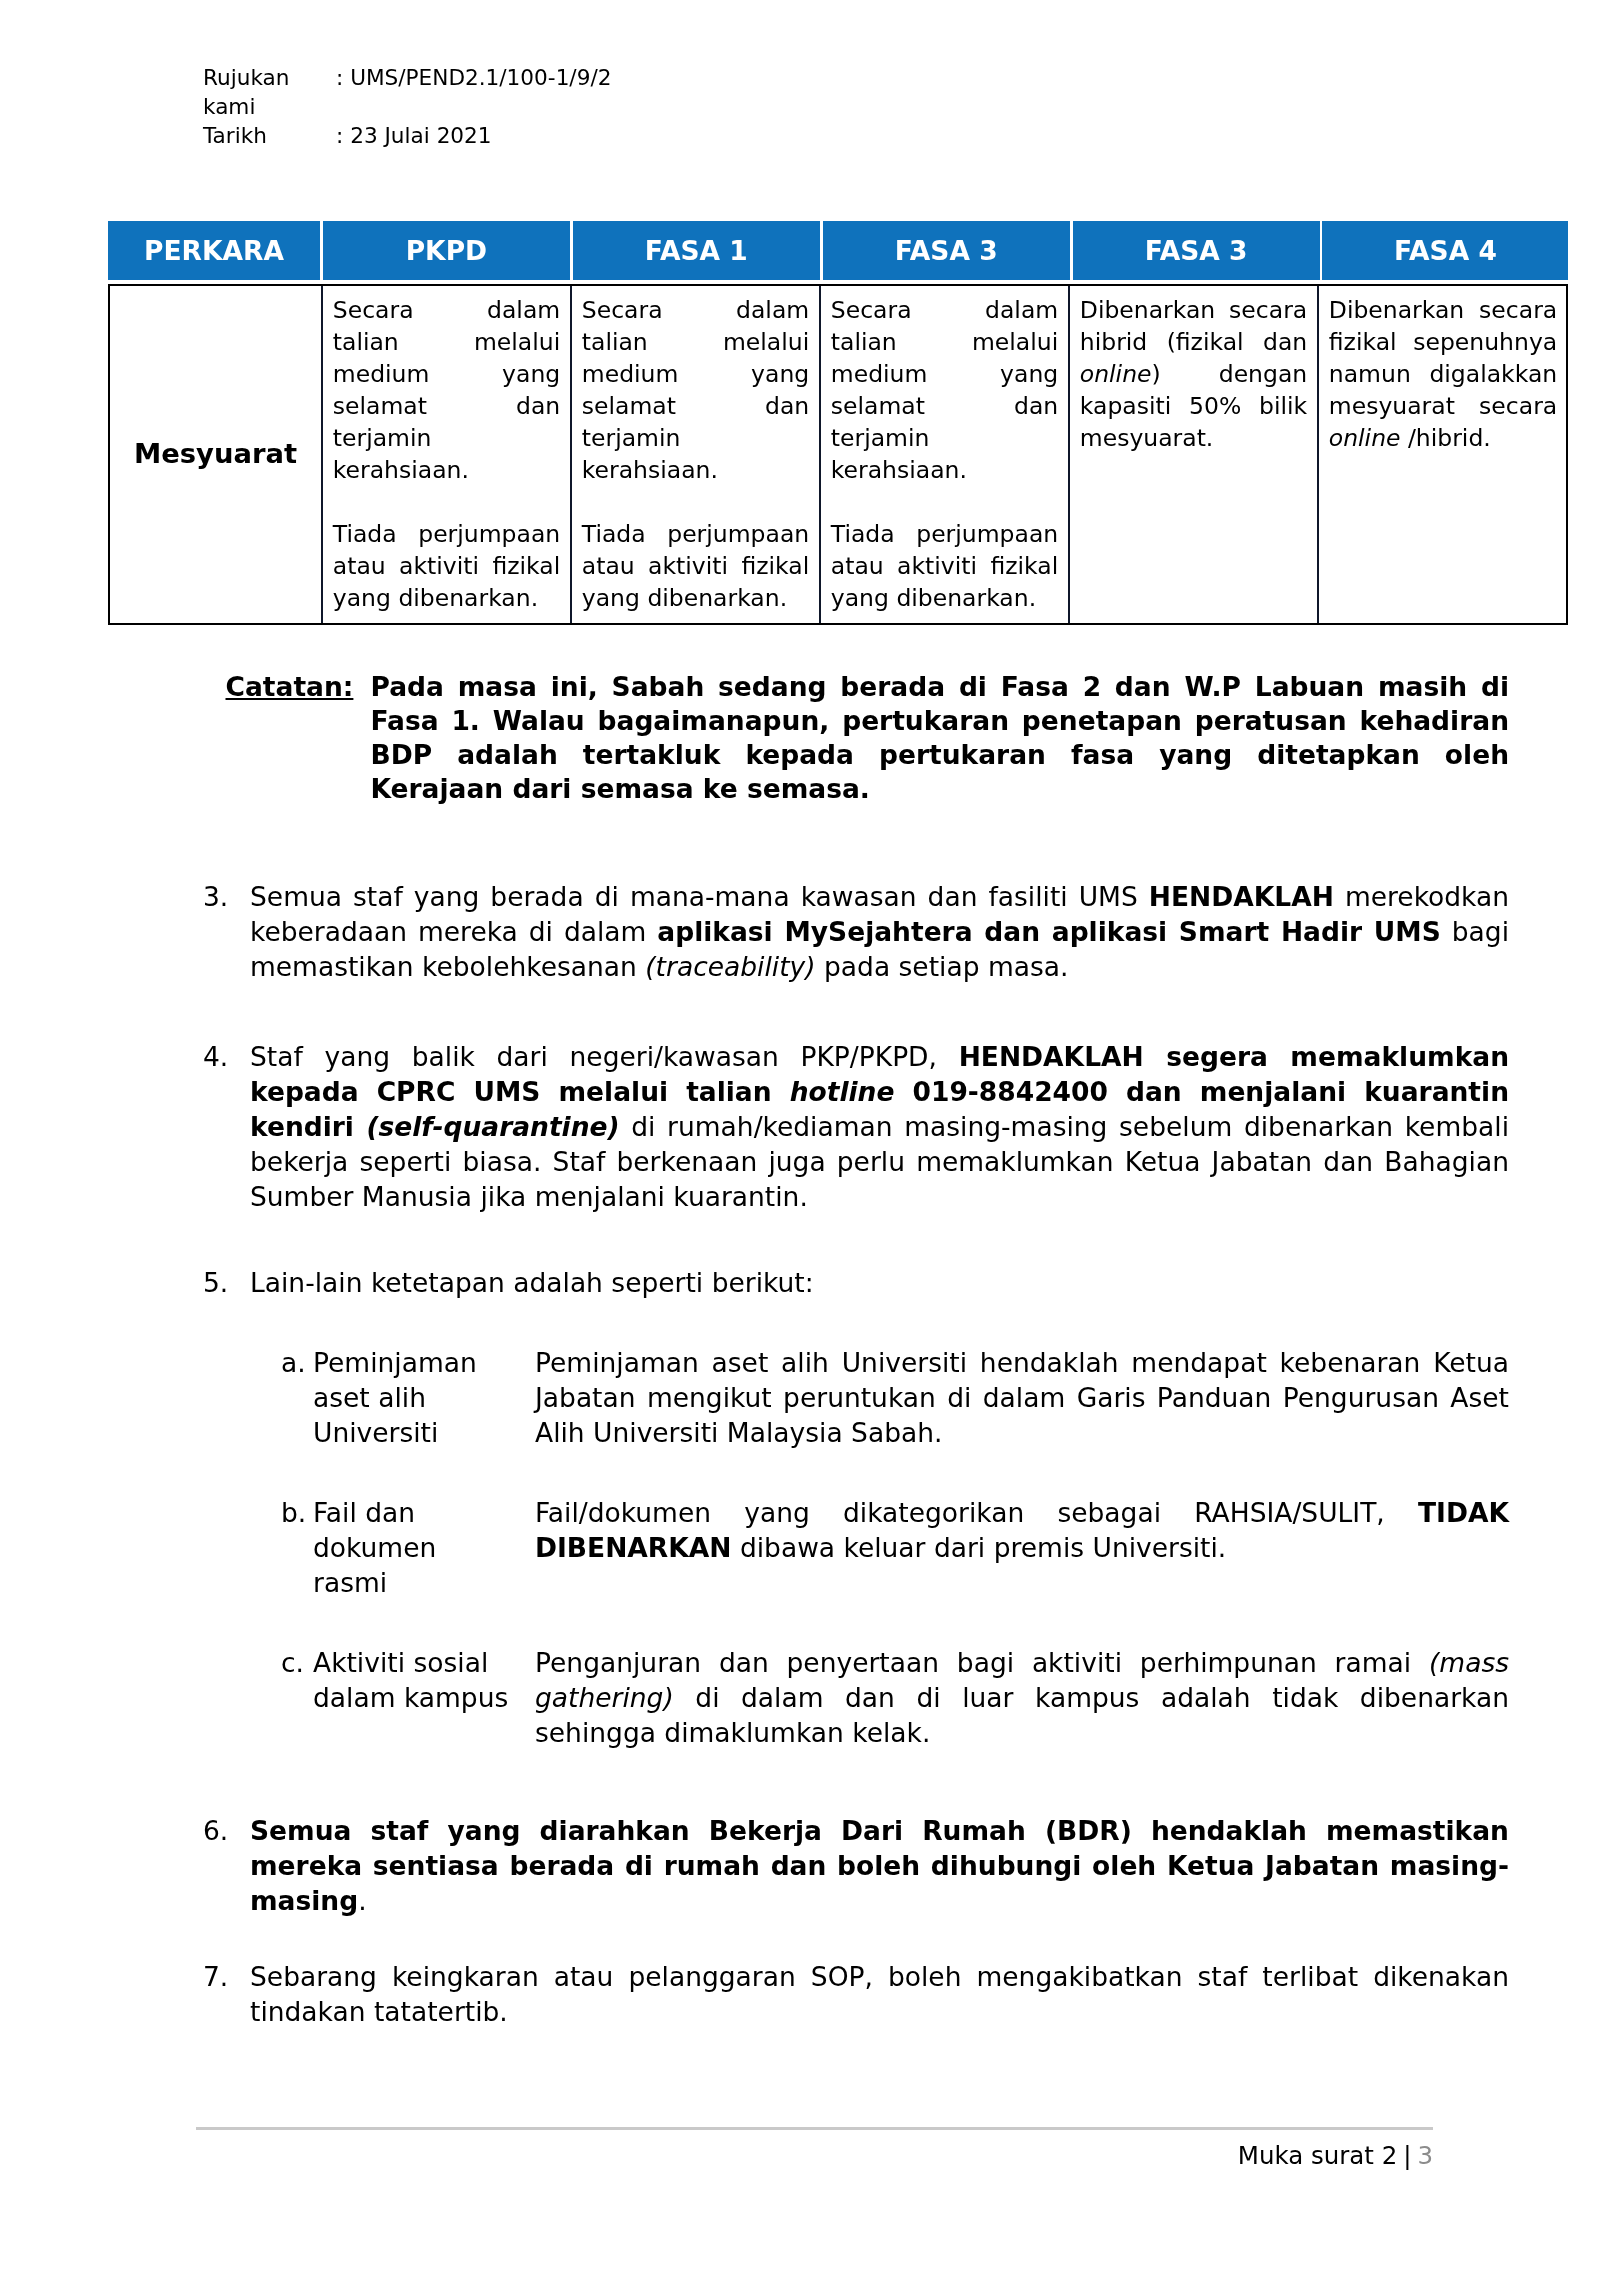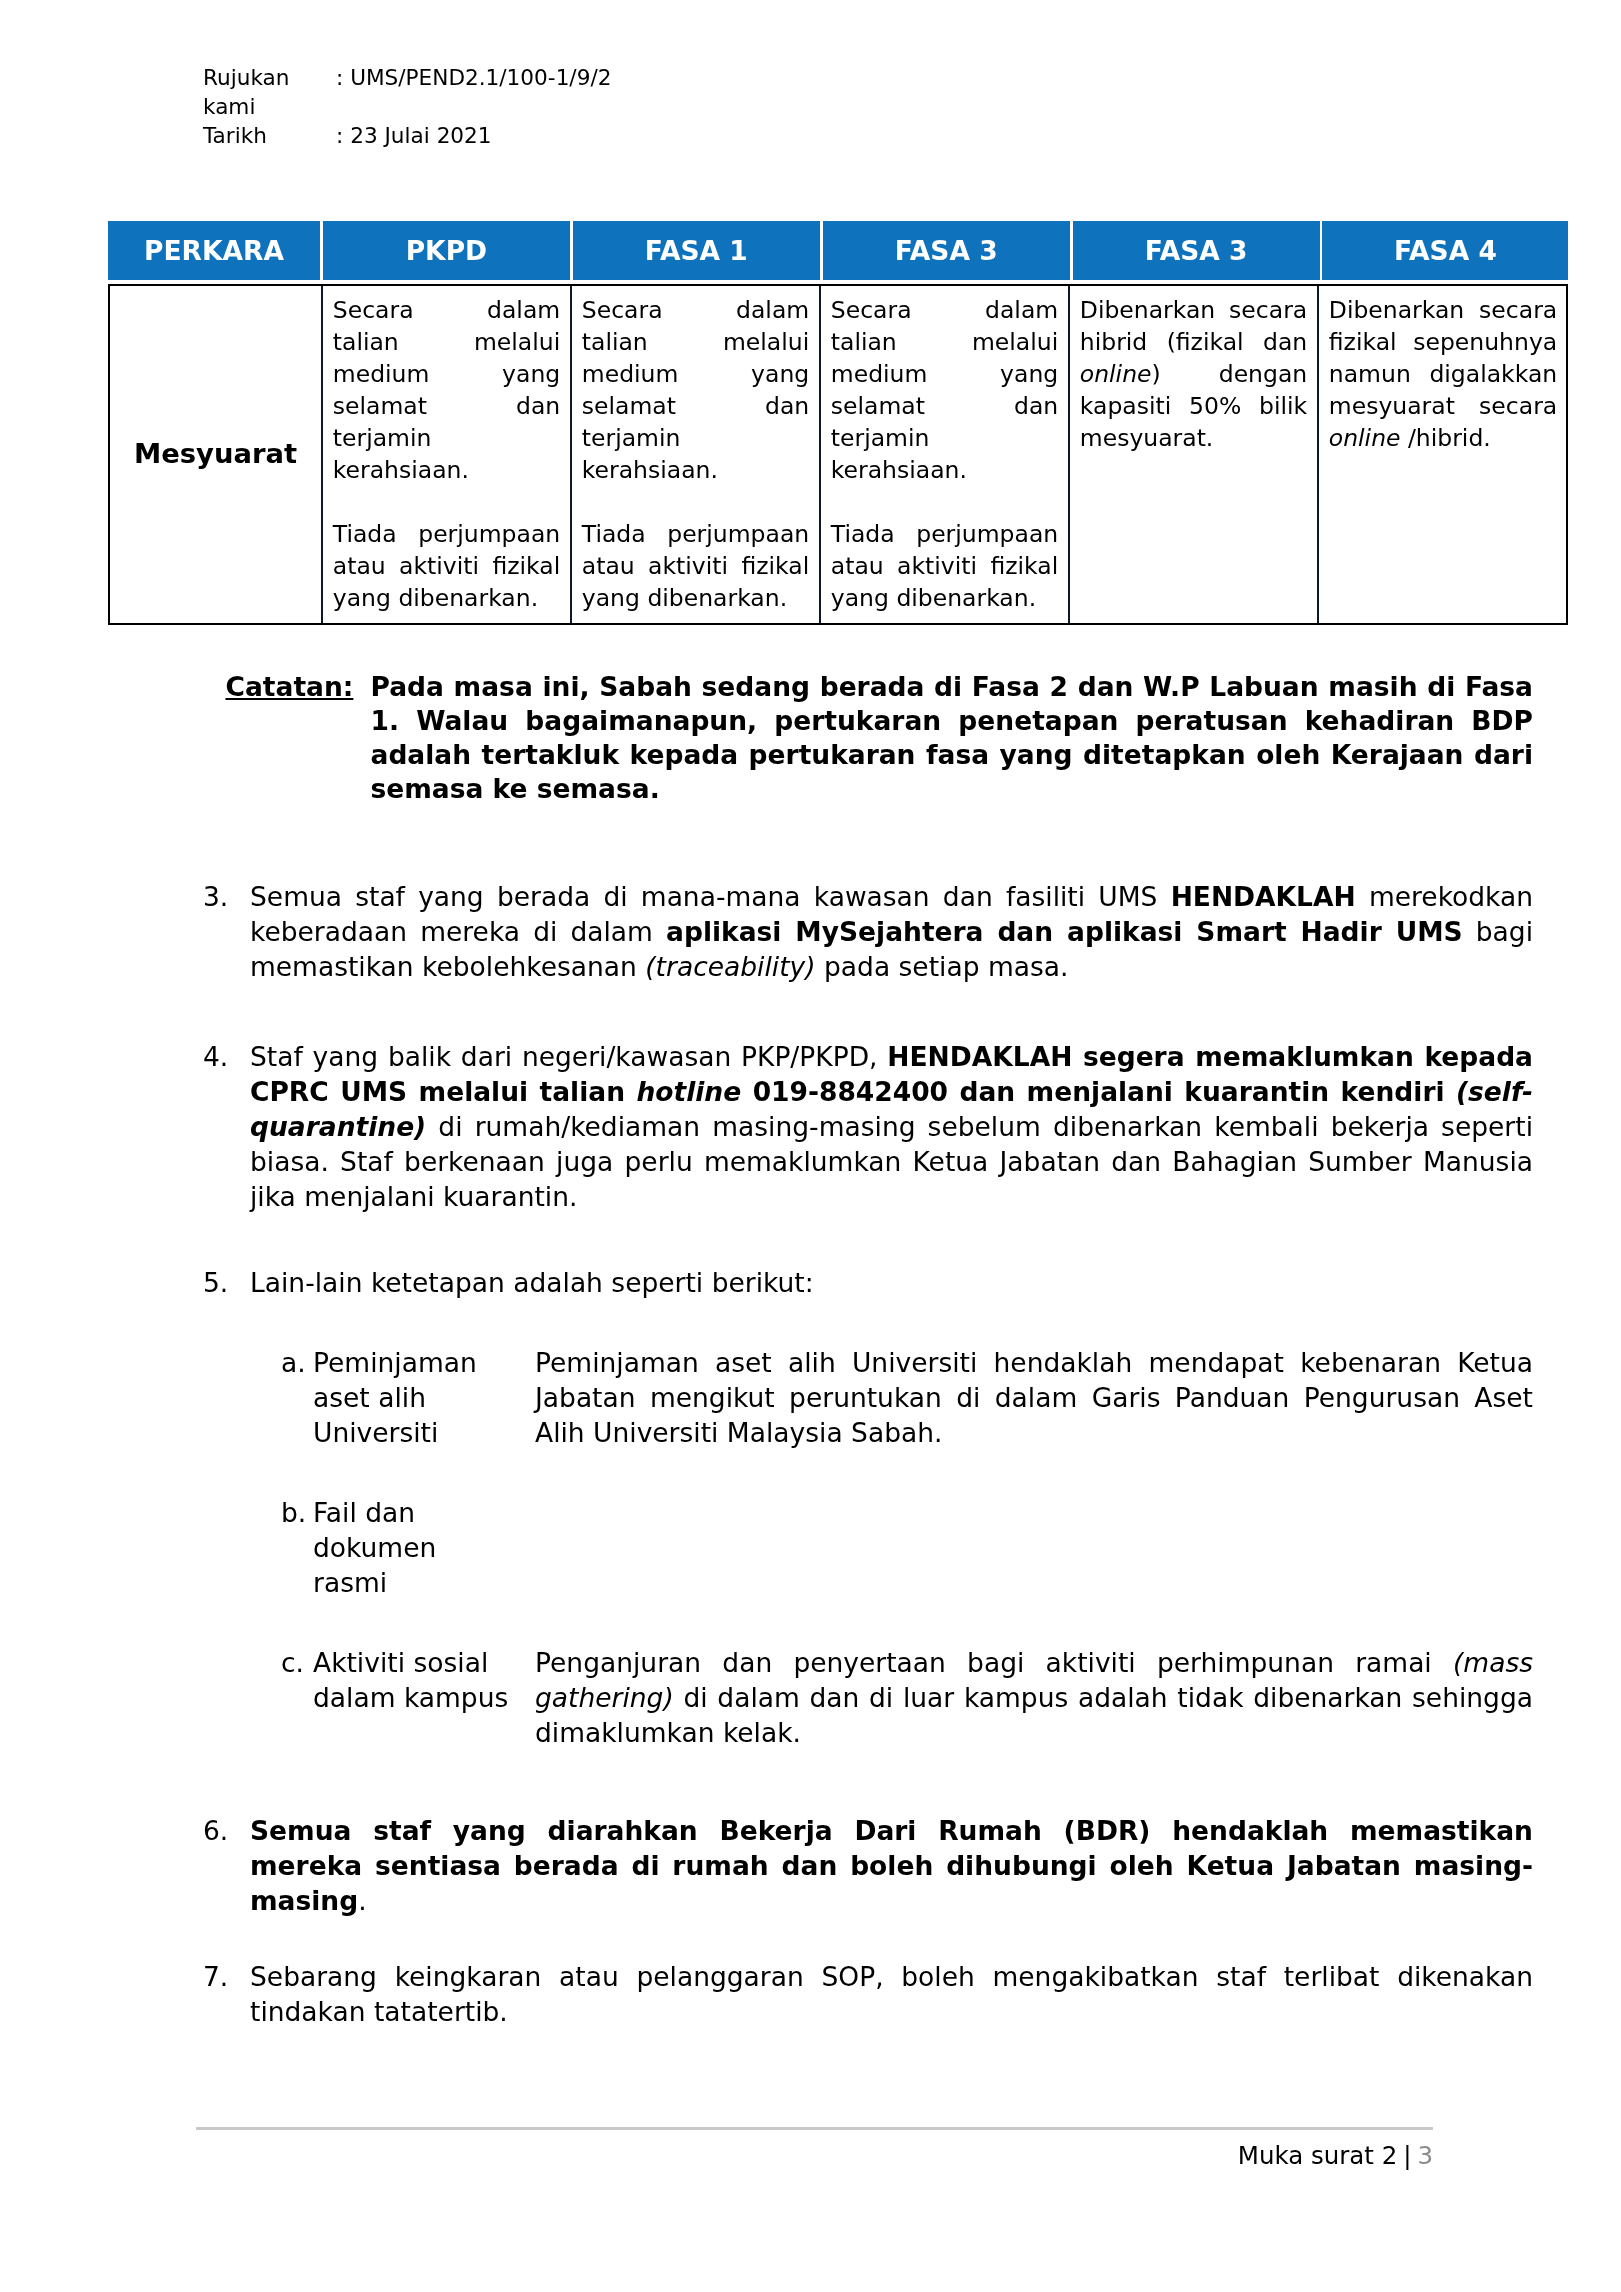--- a/index.html
+++ b/index.html
@@ -48,21 +48,21 @@
   }
   .td-cell:last-child{border-right:none;}
   .td-cell p{margin:0 0 32px 0;}
   .td-cell p:last-child{margin:0;}
   .td-label{
     display:flex;align-items:center;justify-content:center;
     font-weight:bold;font-size:27.4px;text-align:center;
   }
   .it{font-style:italic;}
   
-  .content{padding:0 88px 0 203px;}
+  .content{padding:0 112px 0 203px;}
   
   .catatan{display:flex;margin:45px 0 0 22.5px;font-weight:bold;font-size:26.5px;line-height:34px;}
   .catatan-label{width:145px;flex-shrink:0;text-decoration:underline;}
   .catatan-text{flex:1;text-align:justify;}
   
   .item{display:flex;font-size:26.5px;line-height:35px;}
   .item .num{width:47px;flex-shrink:0;}
   .item .txt{flex:1;text-align:justify;}
   .b{font-weight:bold;}
   .bi{font-weight:bold;font-style:italic;}
@@ -155,20 +155,21 @@
 
     <div class="sub">
       <span class="letter">a.</span>
       <span class="slabel">Peminjaman aset alih Universiti</span>
       <span class="sdesc"><span>Peminjaman aset alih Universiti hendaklah mendapat kebenaran Ketua Jabatan mengikut peruntukan di dalam Garis Panduan Pengurusan Aset Alih Universiti Malaysia Sabah.</span></span>
     </div>
 
     <div class="sub">
       <span class="letter">b.</span>
       <span class="slabel">Fail dan dokumen rasmi</span>
+      <span class="sdesc"><span>Fail/dokumen yang dikategorikan sebagai RAHSIA/SULIT, </span><span class="b">TIDAK DIBENARKAN</span><span> dibawa keluar dari premis Universiti.</span></span>
     </div>
 
     <div class="sub">
       <span class="letter">c.</span>
       <span class="slabel">Aktiviti sosial dalam kampus</span>
       <span class="sdesc"><span>Penganjuran dan penyertaan bagi aktiviti perhimpunan ramai </span><span class="it">(mass gathering)</span><span> di dalam dan di luar kampus adalah tidak dibenarkan sehingga dimaklumkan kelak.</span></span>
     </div>
 
     <div class="item m-item6">
       <span class="num">6.</span>

